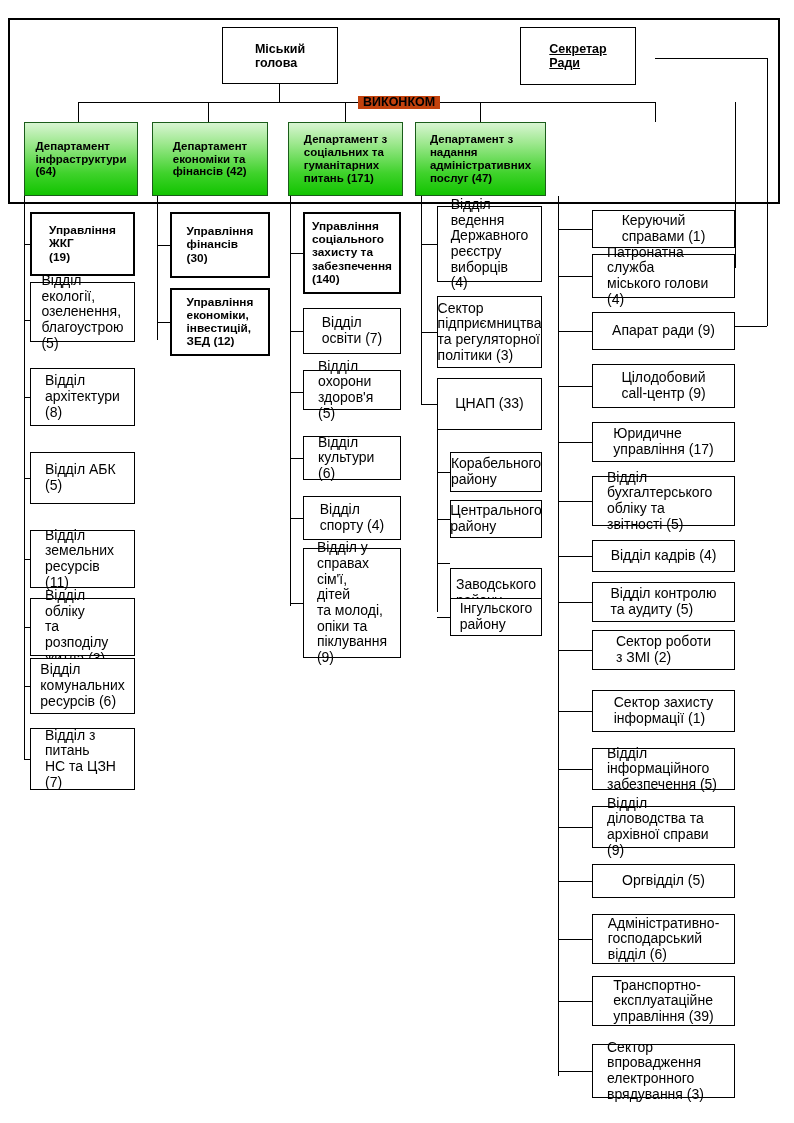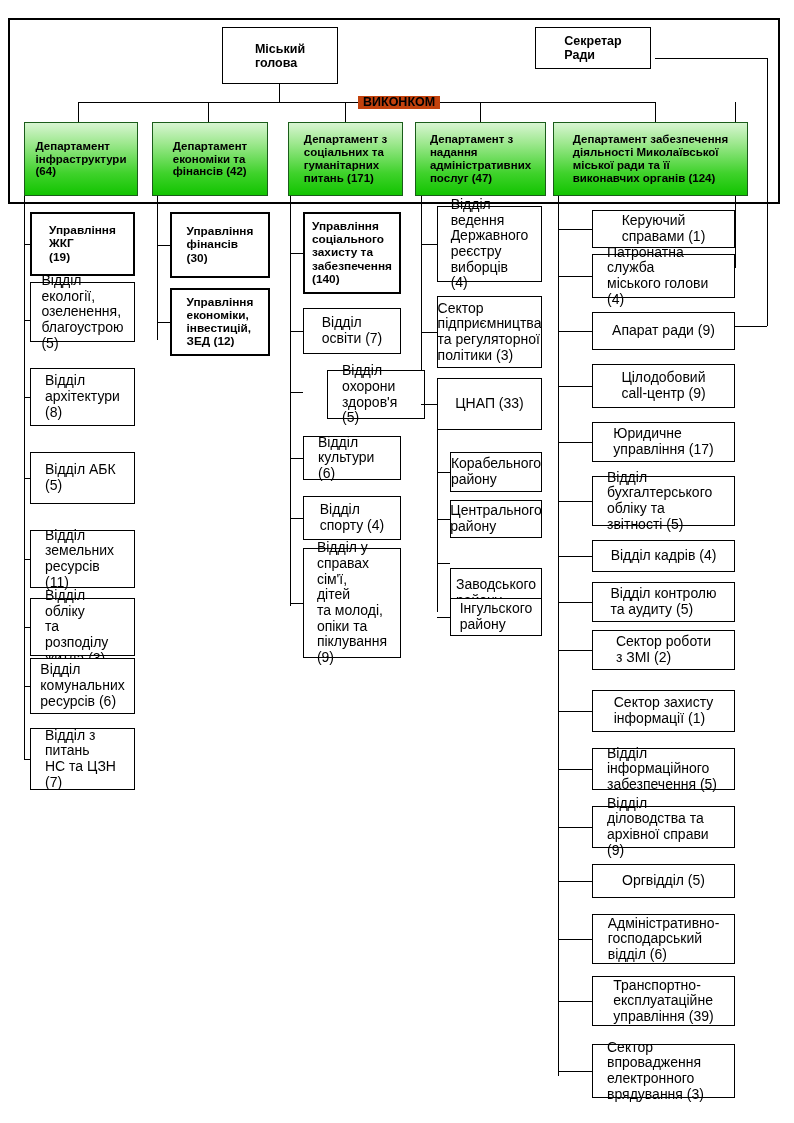--- a/index.html
+++ b/index.html
@@ -67,21 +67,21 @@
 </head>
 <body>
 
 <div id="chart">
 
   <div class="frame" style="left:8px;top:18px;width:772px;height:186px;"></div>
 
   <div class="box top" style="left:222px;top:27px;width:116px;height:57px;">Міський
 голова</div>
 
-  <div class="box top" style="left:535px;top:27px;width:116px;height:42px;">Секретар
+  <div class="box top" style="left:520px;top:27px;width:116px;height:58px;text-decoration:underline;">Секретар
 Ради</div>
 
   <div class="ln lnv" style="left:279px;top:84px;width:1px;height:19px;"></div>
 
   <div class="ln lnh" style="left:78px;top:102px;width:578px;height:1px;"></div>
   <div class="vykonkom-label" style="left:358px;top:96px;">ВИКОНКОМ</div>
 
   <div class="ln lnv" style="left:78px;top:102px;height:20px;"></div>
   <div class="ln lnv" style="left:208px;top:102px;height:20px;"></div>
   <div class="ln lnv" style="left:345px;top:102px;height:20px;"></div>
@@ -102,24 +102,20 @@
 економіки та
 фінансів  (42)</div>
   <div class="box hdr" style="left:288px;top:122px;width:115px;height:74px;">Департамент з
 соціальних та
 гуманітарних
 питань  (171)</div>
   <div class="box hdr" style="left:415px;top:122px;width:131px;height:74px;">Департамент з
 надання
 адміністративних
 послуг  (47)</div>
-  <div class="box hdr" style="left:553px;top:122px;width:195px;height:74px;">Департамент забезпечення
-діяльності Миколаївської
-міської ради та її
-виконавчих органів  (124)</div>
 
   <div class="ln lnv" style="left:24px;top:196px;height:563px;"></div>
 
   <div class="ln lnv" style="left:157px;top:196px;height:144px;"></div>
 
   <div class="ln lnv" style="left:290px;top:196px;height:410px;"></div>
 
   <div class="ln lnv" style="left:421px;top:196px;height:208px;"></div>
   <div class="ln lnv" style="left:437px;top:430px;height:182px;"></div>
 
@@ -165,21 +161,21 @@
       <div class="ln lnh" style="left:157px;top:322px;width:13px;height:1px;"></div>
       <div class="box bold unit" style="left: 303px; top: 212px; width: 98px; height: 82px;">Управління
 соціального
 захисту та
 забезпечення
 (140)</div>
       <div class="ln lnh" style="left:290px;top:253px;width:13px;height:1px;"></div>
       <div class="box plain" style="left: 303px; top: 308px; width: 98px; height: 46px;">Відділ
 освіти (7)</div>
       <div class="ln lnh" style="left:290px;top:331px;width:13px;height:1px;"></div>
-      <div class="box plain" style="left: 303px; top: 370px; width: 98px; height: 49px; margin-left: 24px;">Відділ охорони
+      <div class="box plain" style="left: 303px; top: 370px; width: 98px; height: 40px;">Відділ охорони
 здоров'я (5)</div>
       <div class="ln lnh" style="left:290px;top:392px;width:13px;height:1px;"></div>
       <div class="box plain" style="left: 303px; top: 436px; width: 98px; height: 44px;">Відділ
 культури (6)</div>
       <div class="ln lnh" style="left:290px;top:458px;width:13px;height:1px;"></div>
       <div class="box plain" style="left: 303px; top: 496px; width: 98px; height: 44px;">Відділ
 спорту (4)</div>
       <div class="ln lnh" style="left:290px;top:518px;width:13px;height:1px;"></div>
       <div class="box plain" style="left: 303px; top: 548px; width: 98px; height: 110px;">Відділ у
 справах сім'ї,

